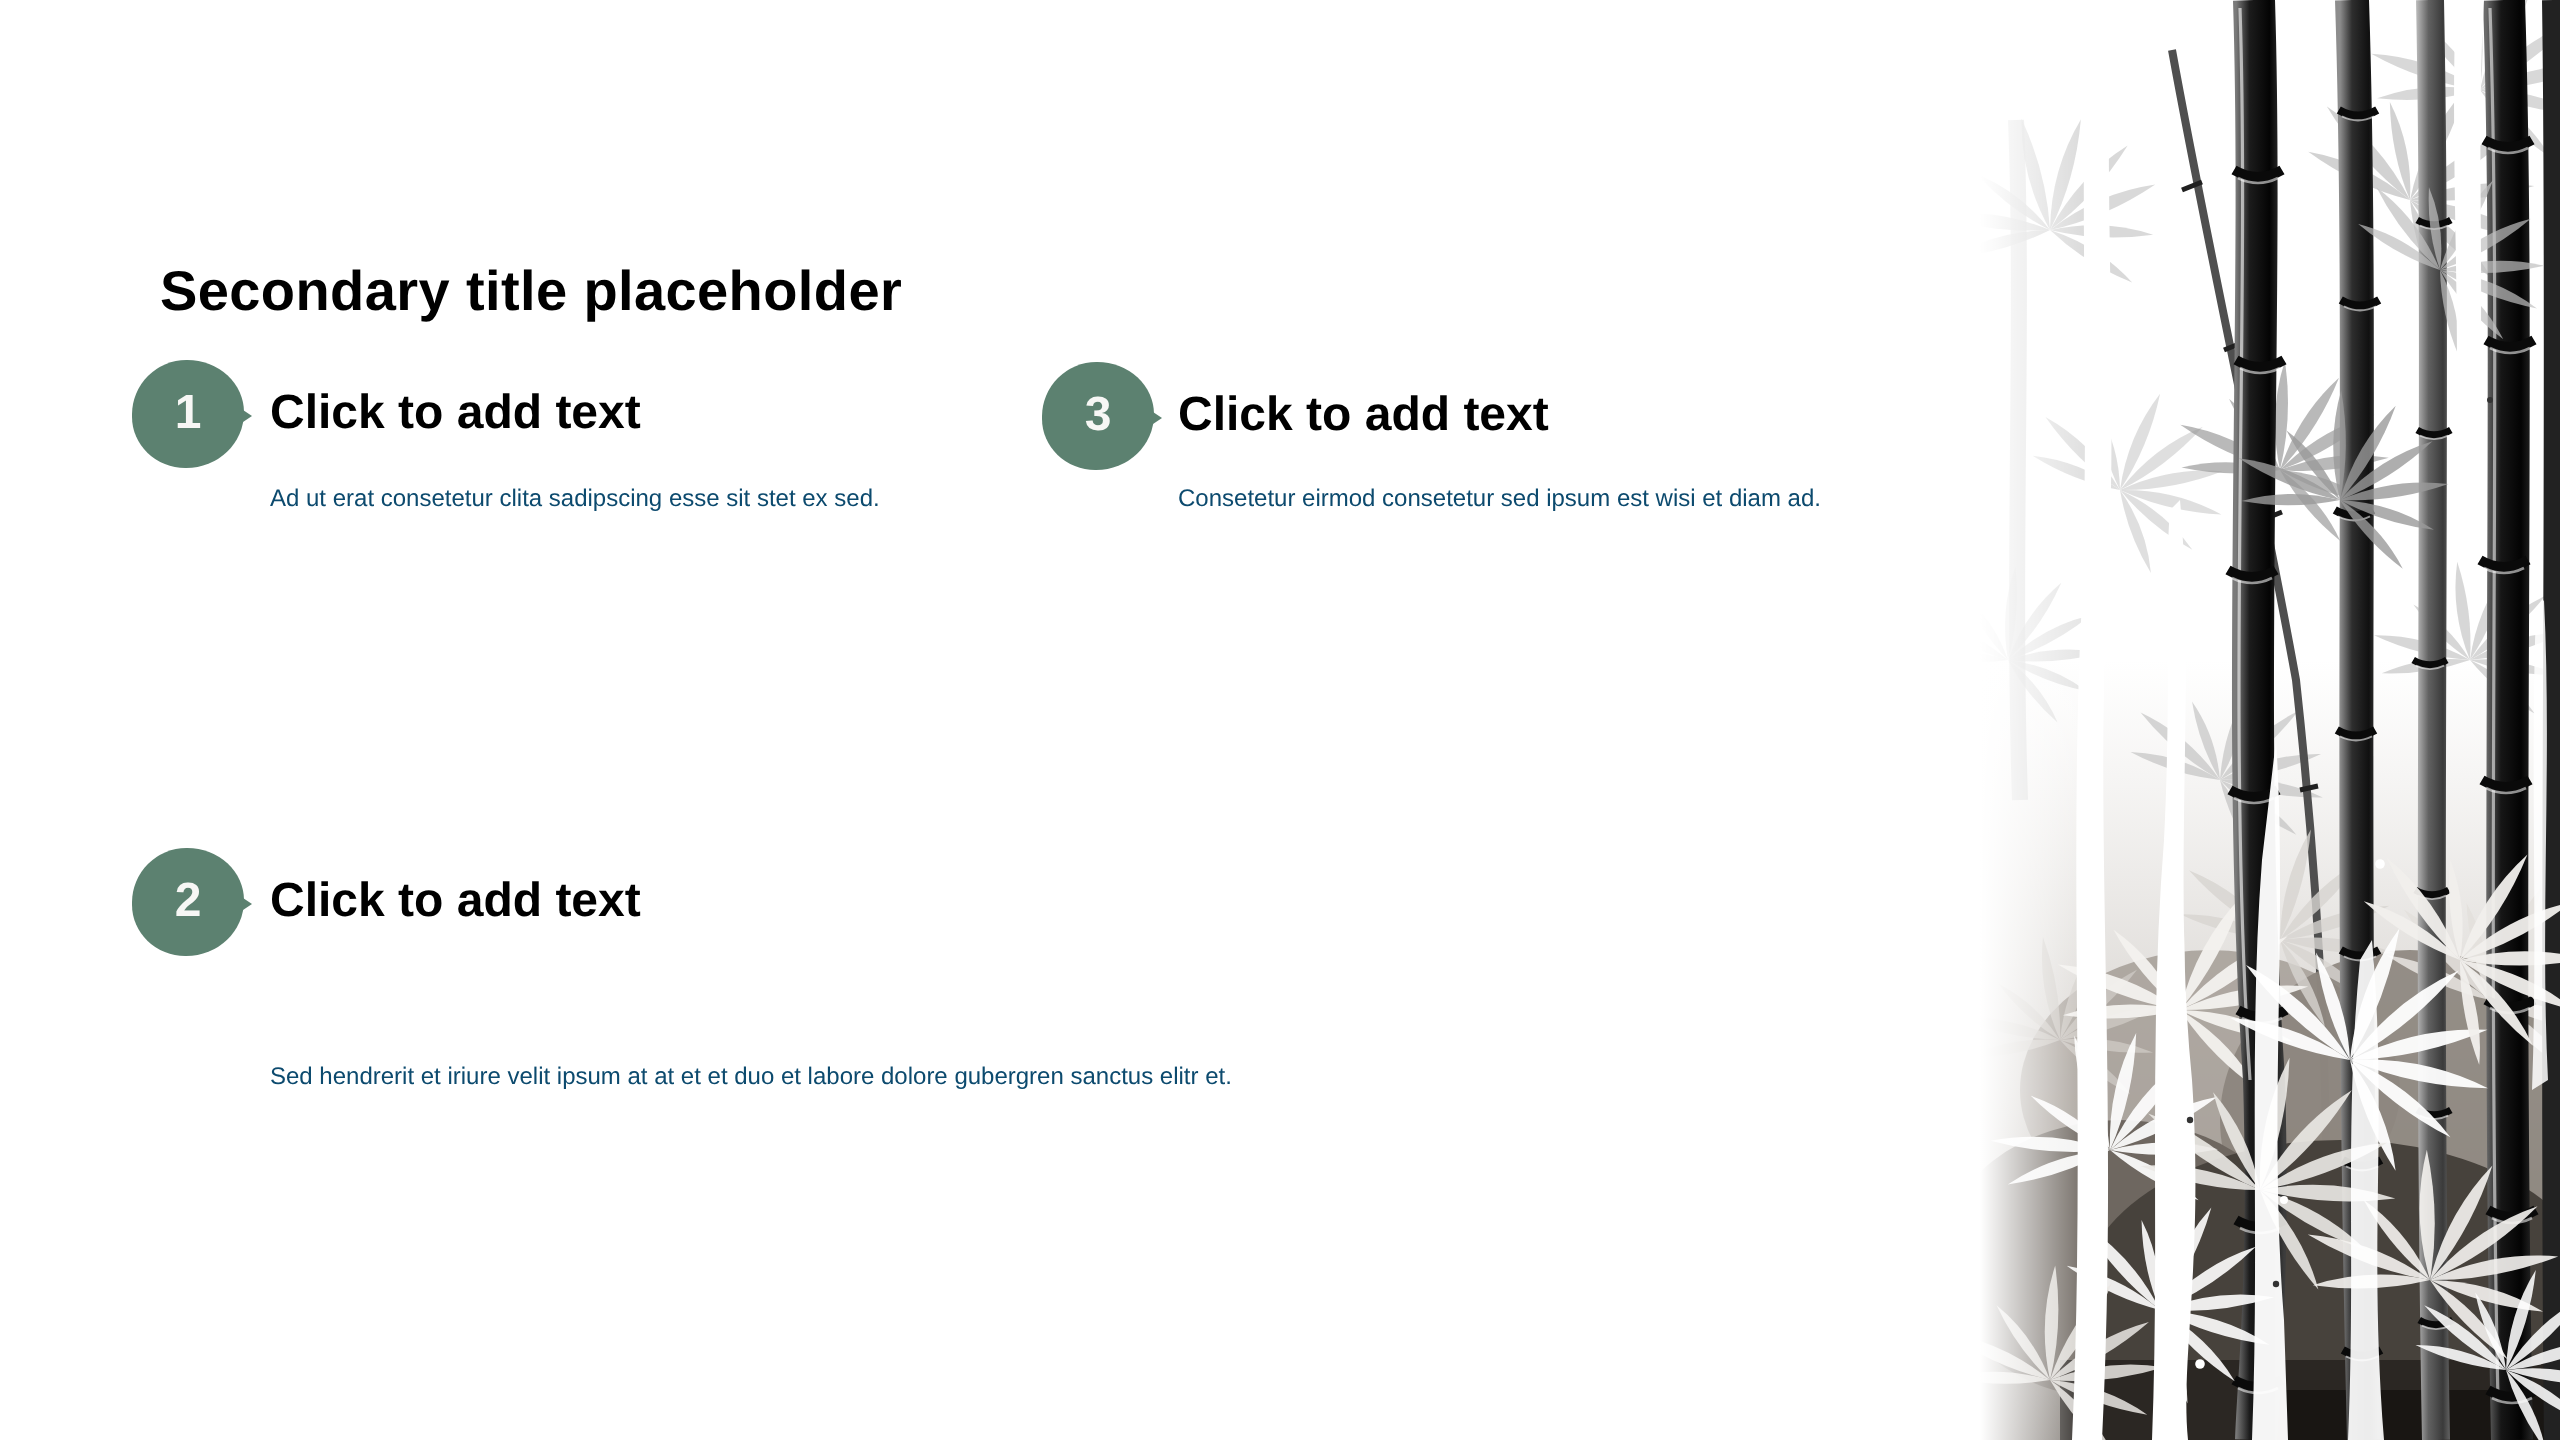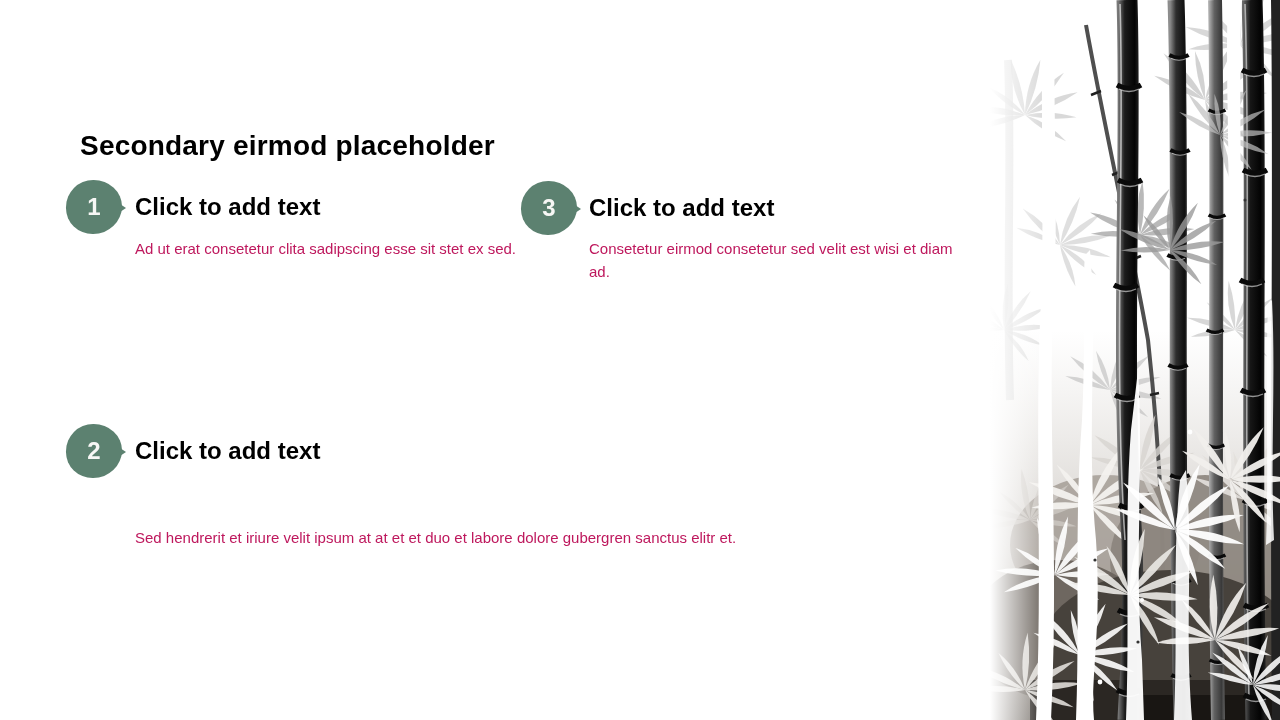--- a/index.html
+++ b/index.html
@@ -37,49 +37,49 @@
     color:#f7f7f5;font-size:24px;font-weight:700;line-height:1;
   }
   .item-heading{
     position:absolute;
     font-size:24px;font-weight:700;color:#000;
     line-height:28px;white-space:nowrap;
     margin:0;
   }
   .item-body{
     position:absolute;
-    font-size:15px;color:#be185d;
+    font-size:12px;color:#0c4a6e;
     line-height:22.5px;
     margin:0;
   }
   .bamboo{
     position:absolute;top:0;right:0;width:290px;height:720px;
   }
 </style>
 </head>
 <body>
 
 <div class="slide">
 
-  <h1 class="slide-title">Secondary eirmod placeholder</h1>
+  <h1 class="slide-title">Secondary title placeholder</h1>
 
   <div class="item">
     <div class="badge" style="left:66px;top:180px;">
       <span class="badge-num">1</span>
     </div>
     <h2 class="item-heading" style="left:135px;top:193px;">Click to add text</h2>
     <p class="item-body" style="left:135px;top:238px;width:382px;">Ad ut erat consetetur clita sadipscing esse sit stet ex sed.</p>
   </div>
 
   <div class="item">
     <div class="badge" style="left:521px;top:181px;">
       <span class="badge-num">3</span>
     </div>
     <h2 class="item-heading" style="left:589px;top:194px;">Click to add text</h2>
-    <p class="item-body" style="left:589px;top:238px;width:378px;">Consetetur eirmod consetetur sed velit est wisi et diam ad.</p>
+    <p class="item-body" style="left:589px;top:238px;width:378px;">Consetetur eirmod consetetur sed ipsum est wisi et diam ad.</p>
   </div>
 
   <div class="item">
     <div class="badge" style="left:66px;top:424px;">
       <span class="badge-num">2</span>
     </div>
     <h2 class="item-heading" style="left:135px;top:437px;">Click to add text</h2>
     <p class="item-body" style="left:135px;top:482px;width:700px;margin-top:45px;">Sed hendrerit et iriure velit ipsum at at et et duo et labore dolore gubergren sanctus elitr et.</p>
   </div>
 

